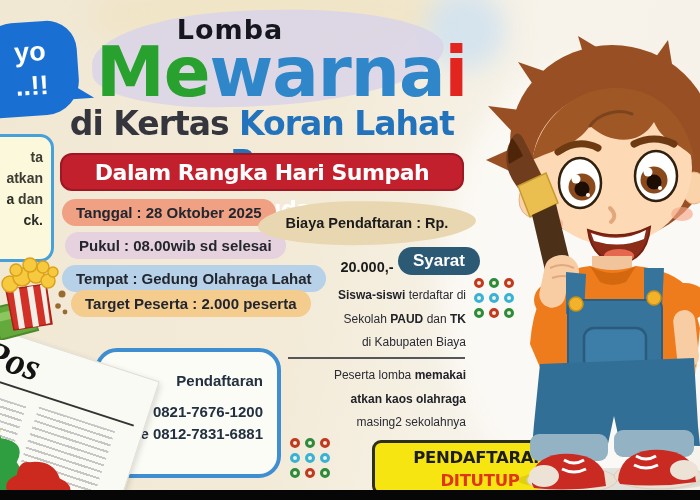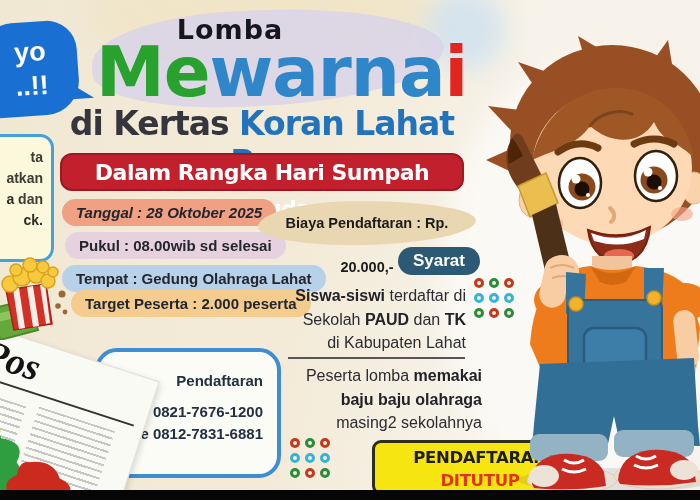--- a/index.html
+++ b/index.html
@@ -36,35 +36,35 @@
 
   
   .side-note{position:absolute;left:-34px;top:134px;width:88px;height:128px;background:#fcf8dc;
     border:3px solid #46a0da;border-radius:14px;box-sizing:border-box;padding:10px 8px 0 0;
     text-align:right;font-size:14px;font-weight:600;color:#3c3c34;line-height:21px;}
   .side-note b{font-weight:800;color:#2c2c26;}
 
   
   .pill{position:absolute;display:inline-block;padding:5px 14px;border-radius:15px;
     font-size:15px;font-weight:700;color:#23262e;white-space:nowrap;}
-  .p1{left:62px;top:199px;font-style:italic;} .p2{left:65px;top:232px;} .p3{left:62px;top:265px;} .p4{left:71px;top:290px;}
+  .p1{left:62px;top:199px;} .p2{left:65px;top:232px;} .p3{left:62px;top:265px;} .p4{left:71px;top:290px;}
 
   
   .fee-stroke{position:absolute;left:258px;top:201px;width:218px;height:44px;background:#e8d7b0;
     border-radius:42% 58% 52% 48% / 55% 48% 52% 45%;transform:rotate(-1deg);}
   .fee-text{position:absolute;left:260px;top:201px;width:214px;height:44px;text-align:center;
     font-size:14.5px;font-weight:800;color:#1b1b1b;line-height:44px;}
 
   .syarat{position:absolute;left:398px;top:247px;background:#2c5a75;color:#fff;border-radius:17px;
     padding:4px 15px;font-size:17px;font-weight:700;}
 
-  .req{position:absolute;width:206px;text-align:right;font-size:16px;line-height:23.5px;color:#2b2b33;padding-right:8px;}
+  .req{position:absolute;width:206px;text-align:right;font-size:12px;line-height:23.5px;color:#2b2b33;padding-right:8px;}
   .req b{font-weight:800;color:#222229;}
   .req1{left:260px;top:284px;}
-  .req2{left:276px;top:364px;}
+  .req2{left:260px;top:364px;}
   .divider{position:absolute;left:288px;top:357px;width:177px;height:2px;background:#55555a;}
 
   
   .regbox{position:absolute;left:95px;top:348px;width:186px;height:130px;background:#fcfcf6;
     border:4px solid #3e8ed1;border-radius:22px;box-sizing:border-box;text-align:right;
     padding:18px 14px 0 0;color:#233041;}
   .regbox .h{font-size:15px;font-weight:800;line-height:21px;}
   .regbox .c{font-size:15px;font-weight:800;line-height:22px;margin-top:10px;}
 
   
@@ -131,26 +131,26 @@
   <div class="pill p3" style="background: rgb(182, 209, 232);">Tempat : Gedung Olahraga Lahat</div>
   <div class="pill p4" style="background: rgb(243, 204, 142);">Target Peserta : 2.000 peserta</div>
 
   <div class="fee-stroke"></div>
   <div class="fee-text">Biaya Pendaftaran : Rp. 20.000,-</div>
 
   <div class="syarat" style="background: rgb(44, 90, 117);">Syarat</div>
   <div class="req req1">
     <div><b>Siswa-siswi</b><span> terdaftar di</span></div>
     <div><span>Sekolah </span><b>PAUD</b><span> dan </span><b>TK</b></div>
-    <div>di Kabupaten Lahat</div>
+    <div>di Kabupaten Biaya</div>
   </div>
   <div class="divider"></div>
   <div class="req req2">
     <div><span>Peserta lomba </span><b>memakai</b></div>
-    <div><b>baju baju olahraga</b></div>
+    <div><b>atkan kaos olahraga</b></div>
     <div>masing2 sekolahnya</div>
   </div>
 
   <div class="regbox">
     <div class="h">Pendaftaran</div>
     <div class="c">Elen 0821-7676-1200</div>
     <div class="c" style="margin-top:0;">annie 0812-7831-6881</div>
   </div>
 
   <div class="dots dots1">

